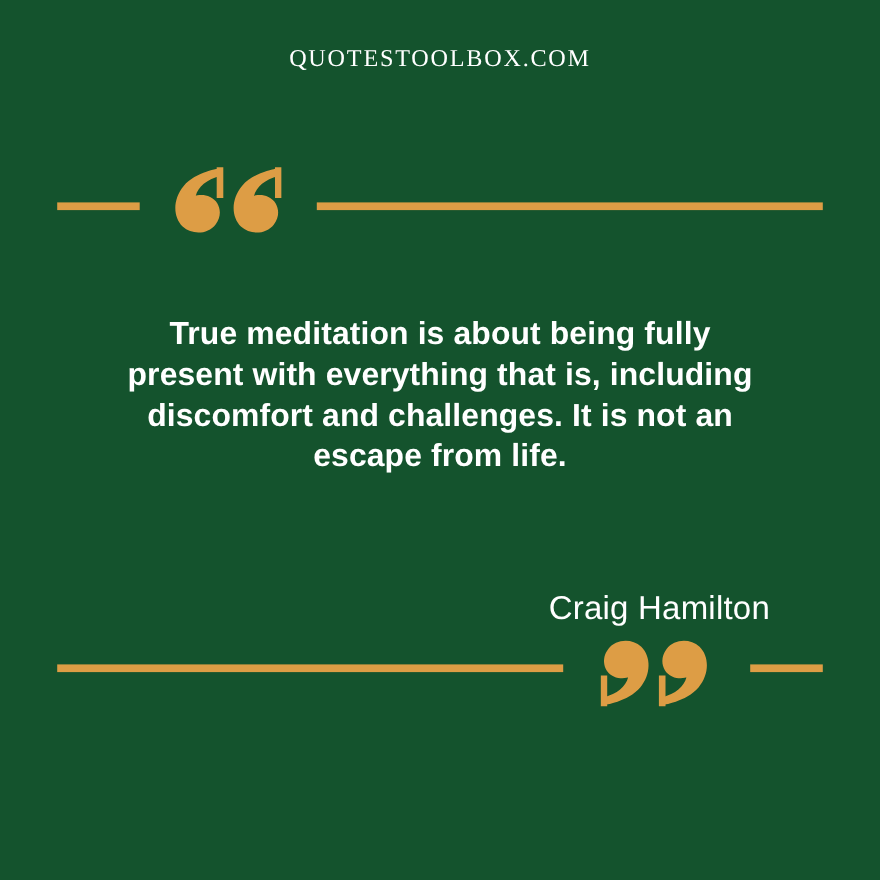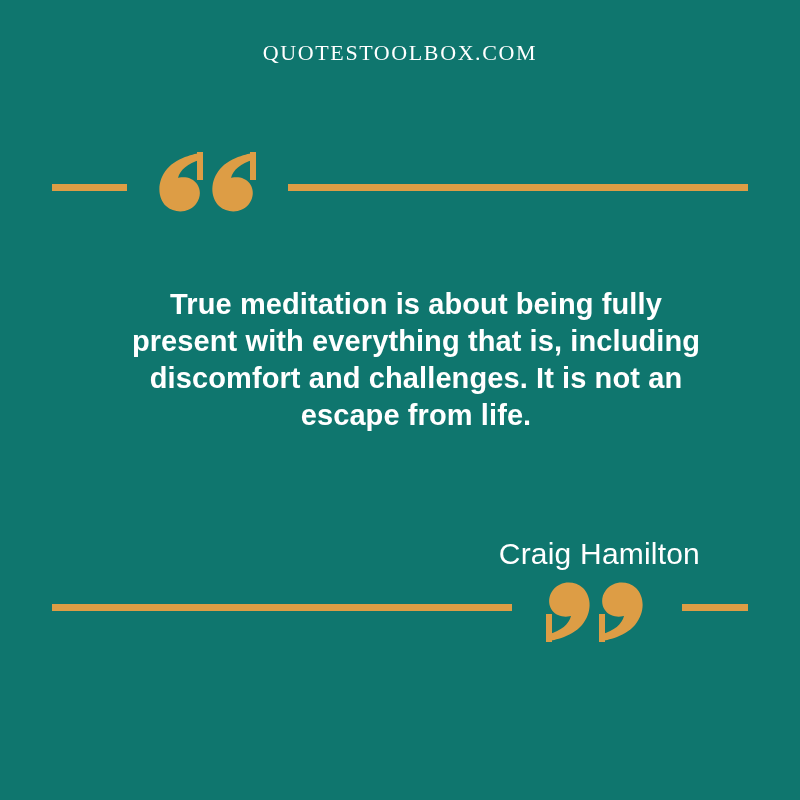--- a/index.html
+++ b/index.html
@@ -12,21 +12,21 @@
     height: 800px;
     background: #000000;
     font-family: "Liberation Sans", sans-serif;
     overflow: hidden;
   }
 
   .card {
     position: relative;
     width: 800px;
     height: 800px;
-    background: #0f766e;
+    background: #14532d;
     box-sizing: border-box;
   }
 
   
   .site-header {
     position: absolute;
     top: 42px;
     left: 0;
     width: 800px;
     text-align: center;
@@ -59,21 +59,21 @@
     line-height: 0;
   }
   .quote-mark svg { display: block; }
 
   .quote-mark-open  { left: 158px; top: 150px; }
   .quote-mark-close { left: 546px; top: 580px; }
 
   
   .quote-body {
     position: absolute;
-    left: 116px;
+    left: 100px;
     top: 286px;
     width: 600px;
     text-align: center;
   }
   .quote-body .quote-text {
     display: block;
     color: #ffffff;
     font-size: 29px;
     font-weight: 700;
     line-height: 37px;

